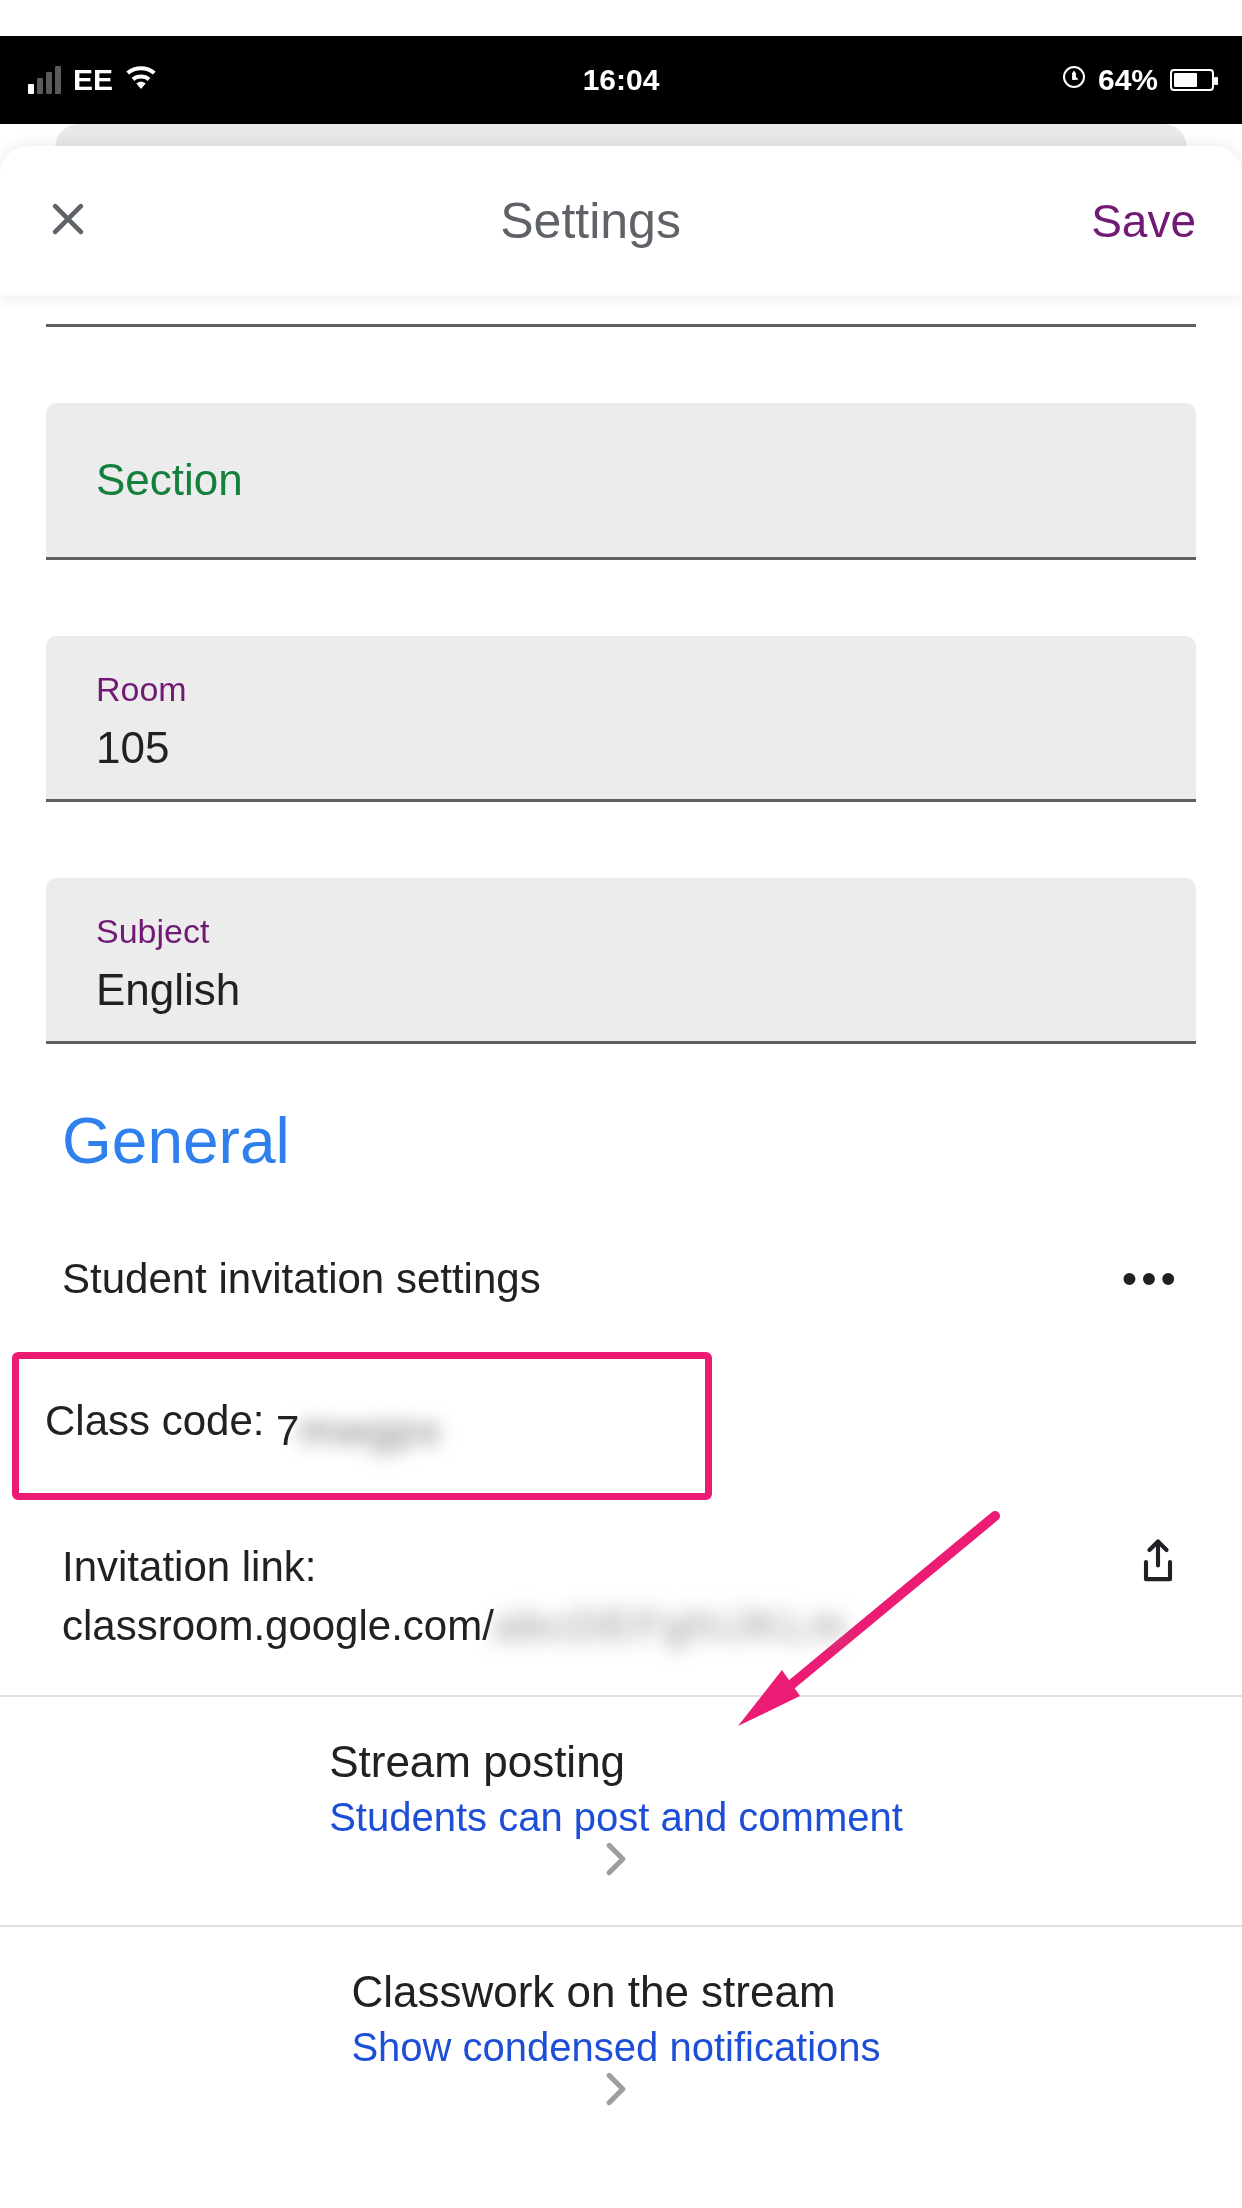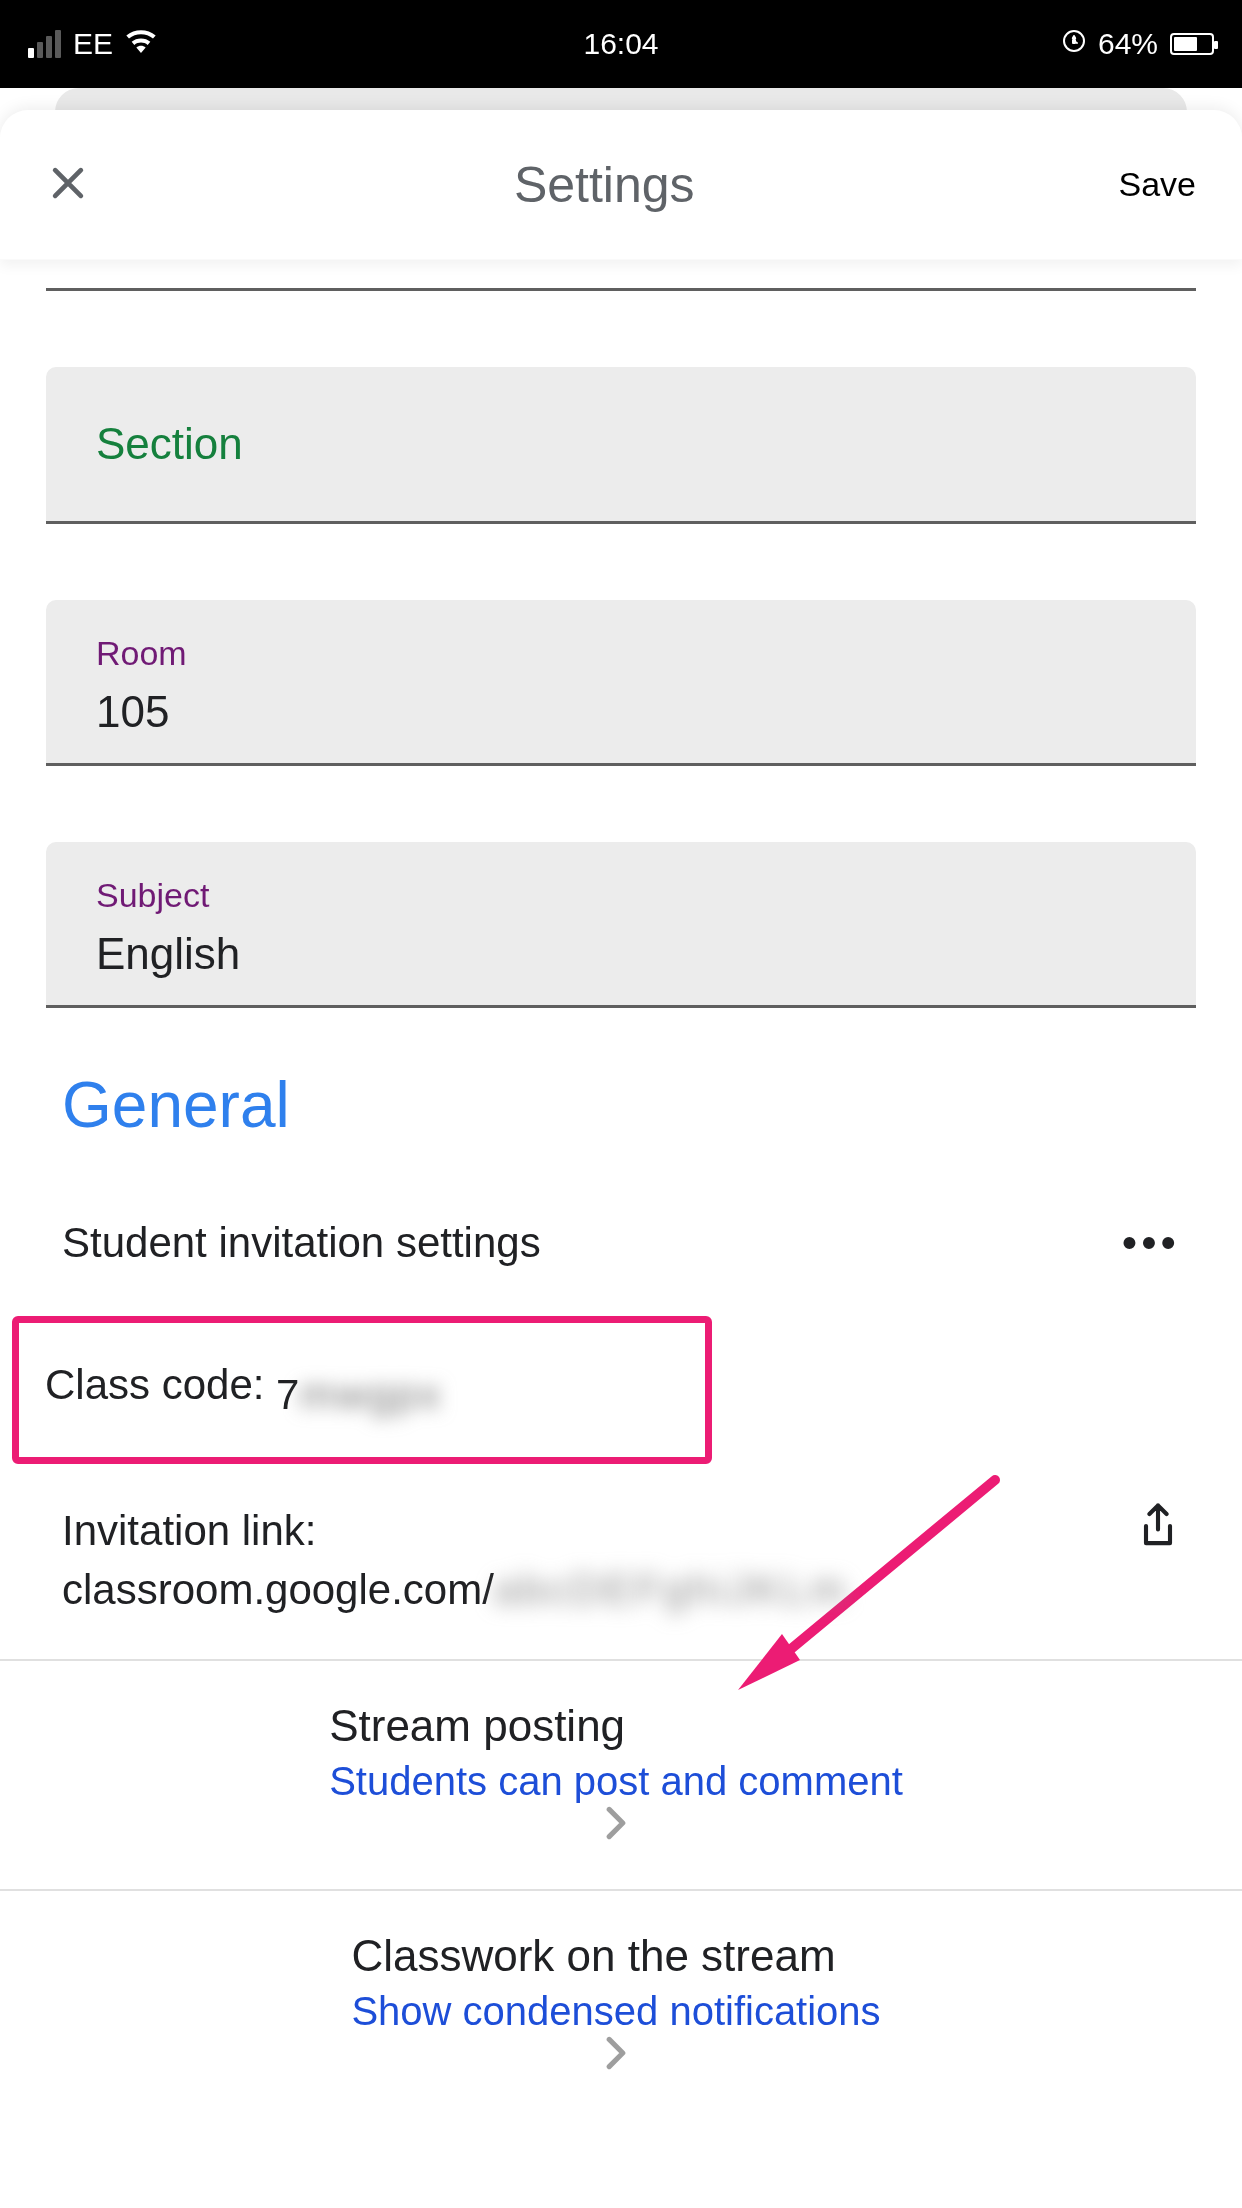--- a/index.html
+++ b/index.html
@@ -13,21 +13,22 @@
   
   .status-bar {
     height: 88px;
     background: #000000;
     color: #ffffff;
     display: flex;
     align-items: center;
     justify-content: space-between;
     padding: 0 28px;
     font-size: 30px;
-    font-weight: 400;
+    font-weight: 700;
+    margin-top: 36px;
   }
   .status-left, .status-right { display: flex; align-items: center; gap: 12px; }
   .status-center { position:absolute; left:50%; transform:translateX(-50%); }
   .signal-bars { display:flex; align-items:flex-end; gap:3px; height:28px;}
   .signal-bars span { width:6px; background:#5a5a5a; border-radius:1px;}
   .signal-bars span:nth-child(1){height:10px; background:#ffffff;}
   .signal-bars span:nth-child(2){height:16px;}
   .signal-bars span:nth-child(3){height:22px;}
   .signal-bars span:nth-child(4){height:28px;}
   .wifi-icon { font-size:28px; }
@@ -58,21 +59,21 @@
     height: 150px;
     display:flex;
     align-items:center;
     justify-content:space-between;
     padding: 0 46px;
     border-bottom: 1px solid rgba(0,0,0,0.02);
     box-shadow: 0 6px 12px rgba(0,0,0,0.05);
   }
   .close-btn svg { width:44px; height:44px; }
   .modal-title { font-size:50px; color:#5f6368; font-weight:400; }
-  .save-btn { font-size:34px; color:#000000; font-weight:400; }
+  .save-btn { font-size:46px; color:#701a75; font-weight:400; }
 
   .modal-body { padding: 0 46px; }
 
   
   .top-divider { height:3px; background:#5f5f5f; margin-top:28px; margin-bottom:76px;}
 
   
   .field {
     background:#ececec;
     border-bottom:3px solid #5f5f5f;

